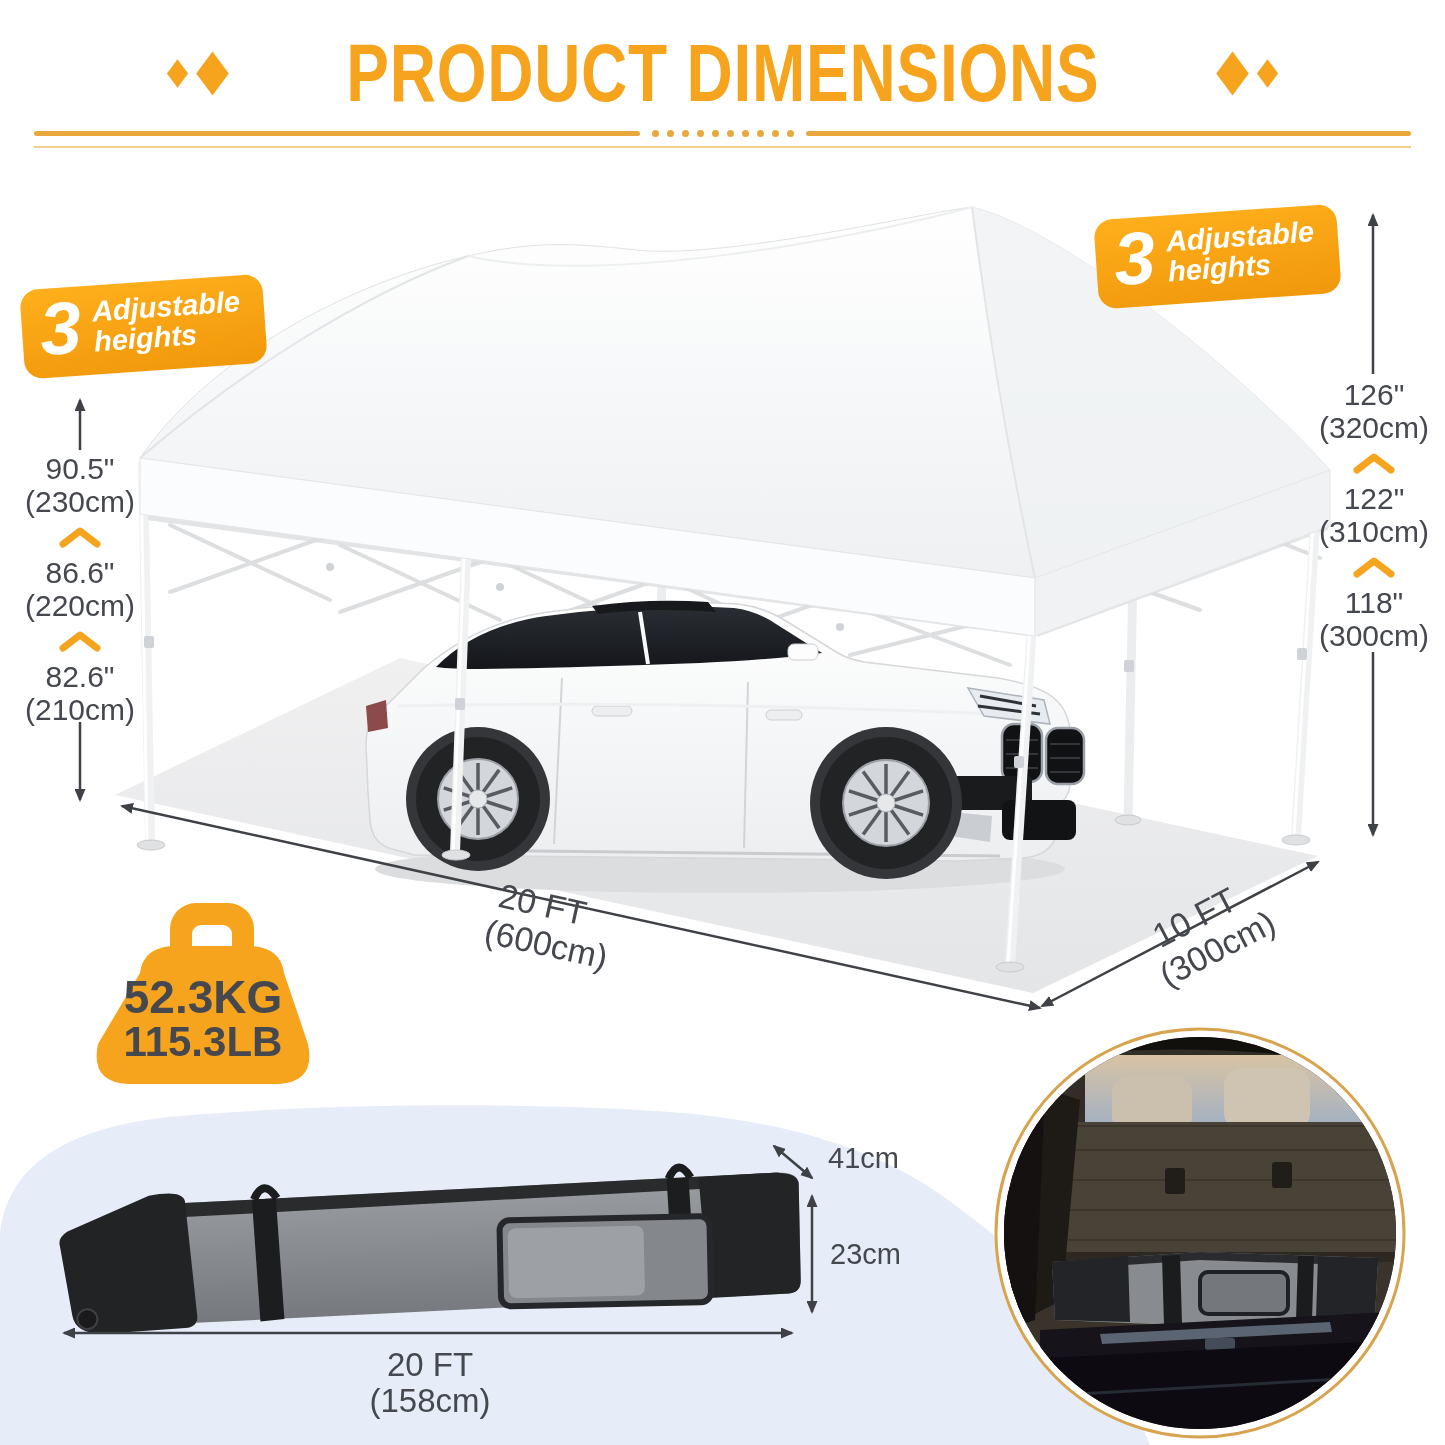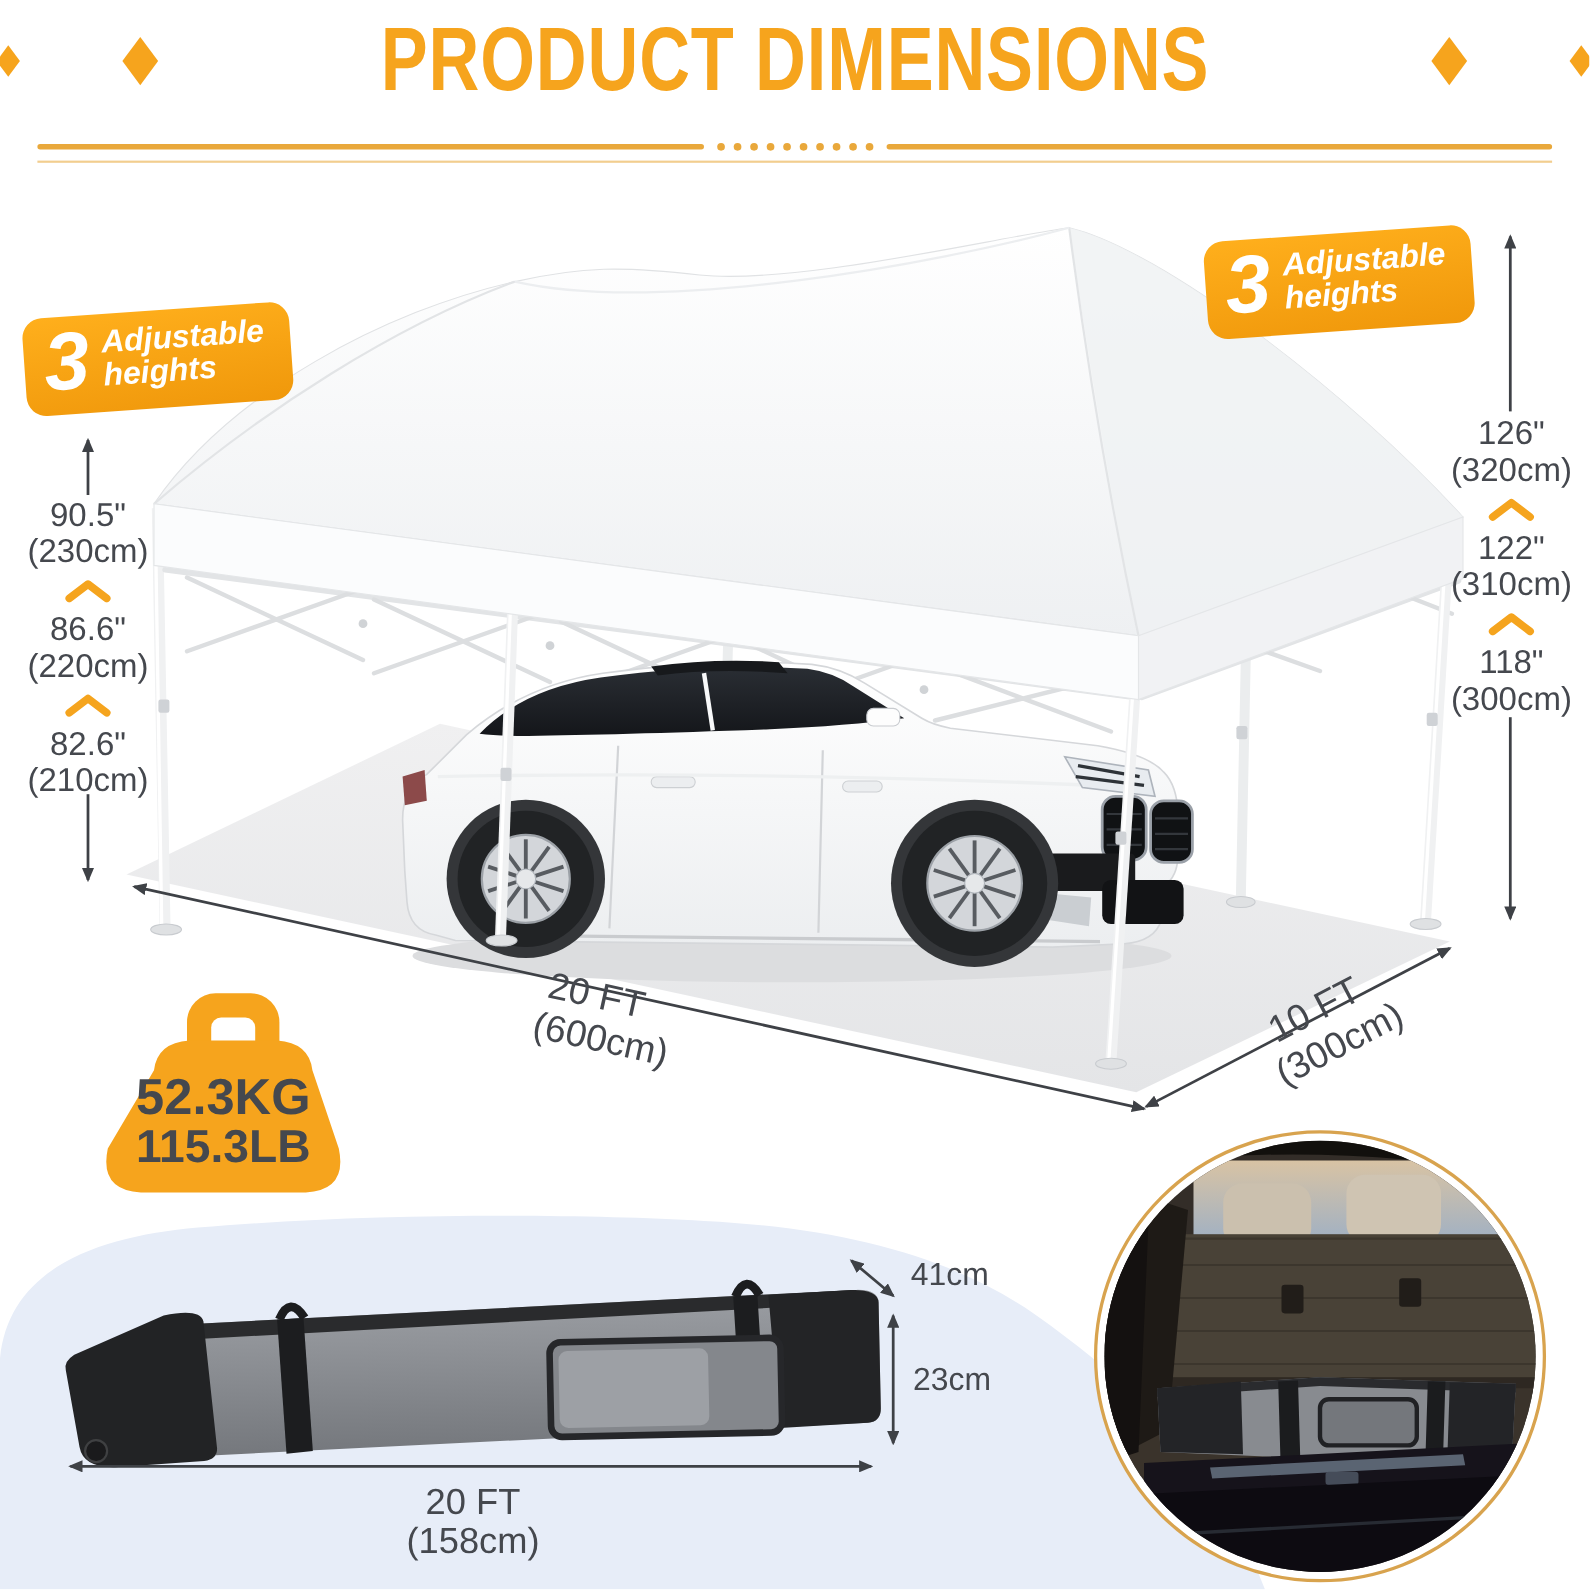--- a/index.html
+++ b/index.html
@@ -1,20 +1,20 @@
 <!DOCTYPE html>
 <html><head>
 <meta charset="utf-8">
 <style>
   html,body{margin:0;padding:0;background:#fff;}
   .page{position:relative;width:1445px;height:1445px;background:#fff;overflow:hidden;
         font-family:"Liberation Sans",sans-serif;}
 
   
-  .header{position:absolute;top:14px;left:0;right:0;display:flex;justify-content:space-between;
+  .header{position:absolute;top:32px;left:0;right:0;display:flex;justify-content:center;
           align-items:center;gap:16px;z-index:5;}
   .title{font-size:82px;font-weight:800;color:#F6A41D;white-space:nowrap;
          transform:scaleX(.78);letter-spacing:1px;margin:0;line-height:1;}
   .diamond{display:inline-block;background:#F6A41D;}
   .diamond.lg{width:23px;height:23px;transform:scaleY(1.35) rotate(45deg);}
   .diamond.sm{width:15px;height:15px;transform:scaleY(1.35) rotate(45deg);}
 
   .divider{position:absolute;top:130px;left:34px;right:34px;display:flex;align-items:center;
            gap:12px;z-index:5;}
   .d-line{flex:1;height:5px;background:#E9A83B;border-radius:3px;}

